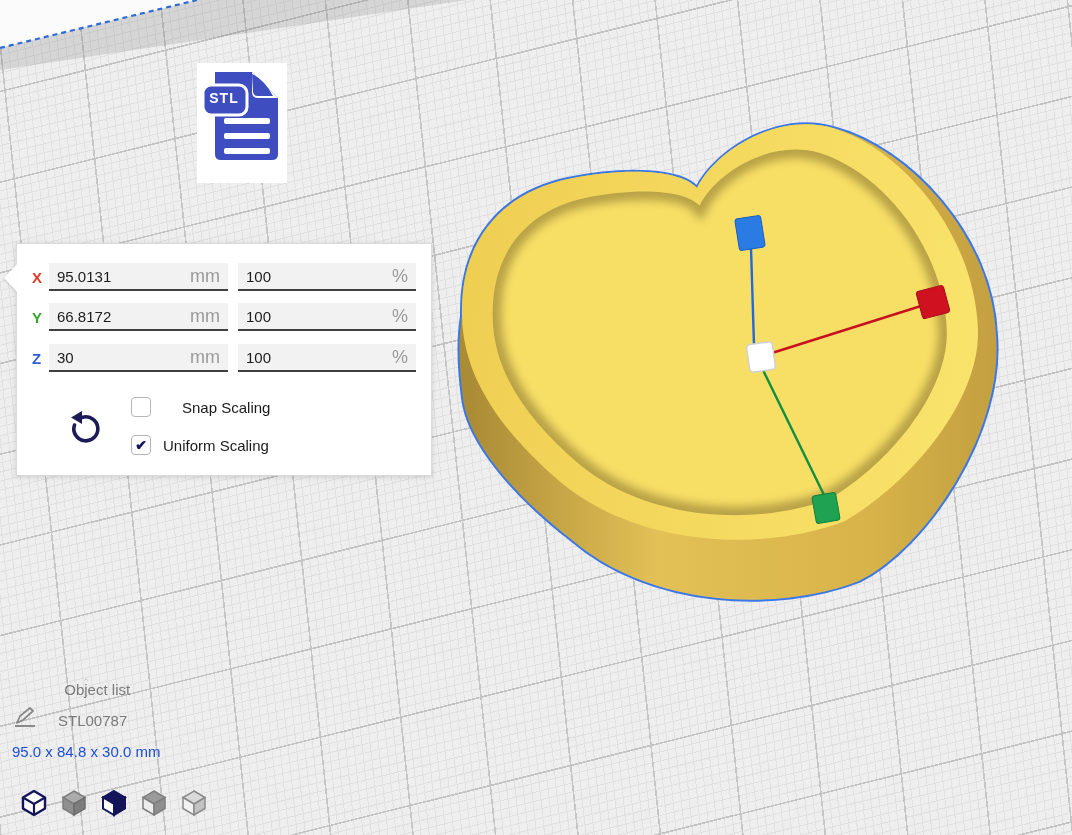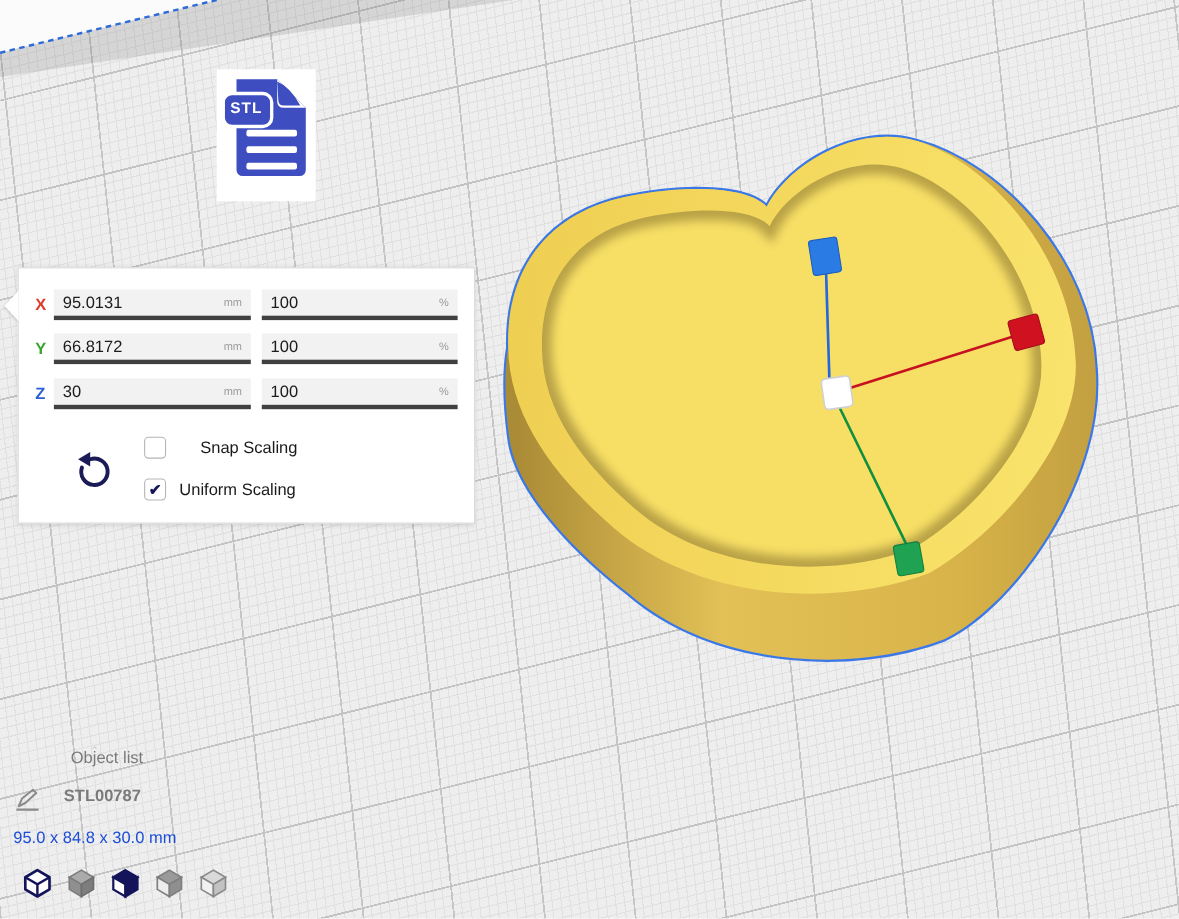--- a/index.html
+++ b/index.html
@@ -35,41 +35,41 @@
   }
   .panel-notch{
     position:absolute;left:-13px;top:20px;width:0;height:0;
     border-top:14px solid transparent;border-bottom:14px solid transparent;
     border-right:13px solid #ffffff;
     filter:drop-shadow(-1px 1px 1px rgba(0,0,0,0.12));
   }
   .axis-row{position:absolute;left:0;height:30px;width:100%;}
   .axis-label{position:absolute;left:15px;top:6px;width:18px;font-size:15px;font-weight:bold;}
   .field{
-    position:absolute;top:0;height:28px;background:#f2f2f2;border-bottom:4px solid #404040;
+    position:absolute;top:0;height:28px;background:#f2f2f2;border-bottom:2px solid #404040;
     display:flex;align-items:center;justify-content:space-between;padding:0 8px;box-sizing:border-box;
   }
   .field.mm{left:32px;width:179px;}
   .field.pct{left:221px;width:178px;}
   .field .val{font-size:15px;color:#1c1c1c;}
-  .field .unit{font-size:10px;color:#9b9b9b;}
+  .field .unit{font-size:18px;color:#9b9b9b;}
   .checkbox-row{position:absolute;left:114px;height:22px;display:flex;align-items:center;}
   .checkbox{
     width:20px;height:20px;border:1px solid #b5b5b5;border-radius:4px;background:#ffffff;
     display:flex;align-items:center;justify-content:center;
     font-size:14px;font-weight:bold;color:#15155a;box-sizing:border-box;
   }
   .checkbox-label{margin-left:12px;font-size:15px;color:#1a1a1a;white-space:nowrap;}
   .reset-btn{position:absolute;left:50px;top:166px;width:38px;height:38px;cursor:pointer;}
 
   
   .object-list{position:absolute;left:12px;top:678px;z-index:3;color:#7a7a7a;font-size:15px;}
   .ol-header{display:flex;align-items:center;height:20px;flex-direction:column;}
   .ol-title{margin-left:22px;}
-  .ol-item{display:flex;align-items:flex-start;margin-top:17px;height:24px;font-weight:bold;}
+  .ol-item{display:flex;align-items:flex-end;margin-top:7px;height:24px;}
   .ol-item-name{margin-left:20px;}
   .ol-dims{margin-top:14px;color:#1d4ed8;}
   .view-toolbar{position:absolute;left:18px;top:787px;display:flex;gap:8px;z-index:3;}
   .view-btn{width:32px;height:32px;display:flex;align-items:center;justify-content:center;cursor:pointer;}
 </style>
 </head>
 <body>
 
 <div class="grid-plane"></div>
 

